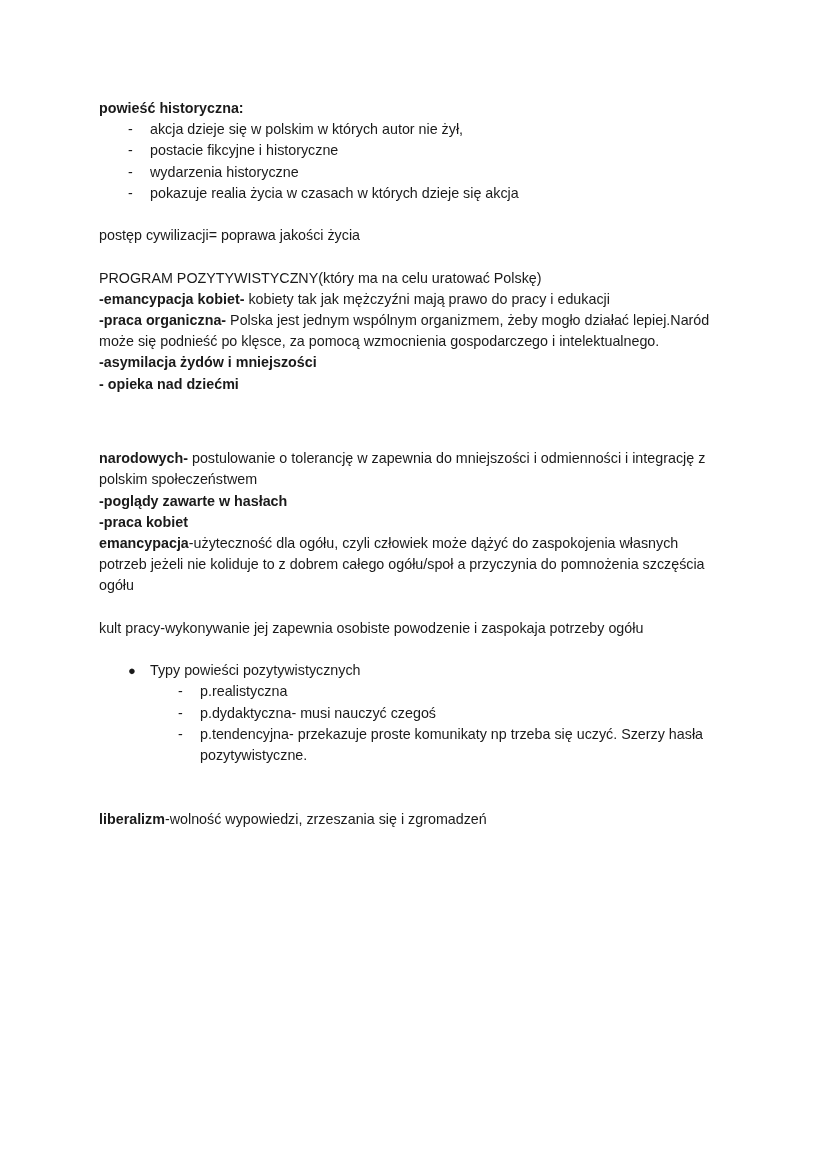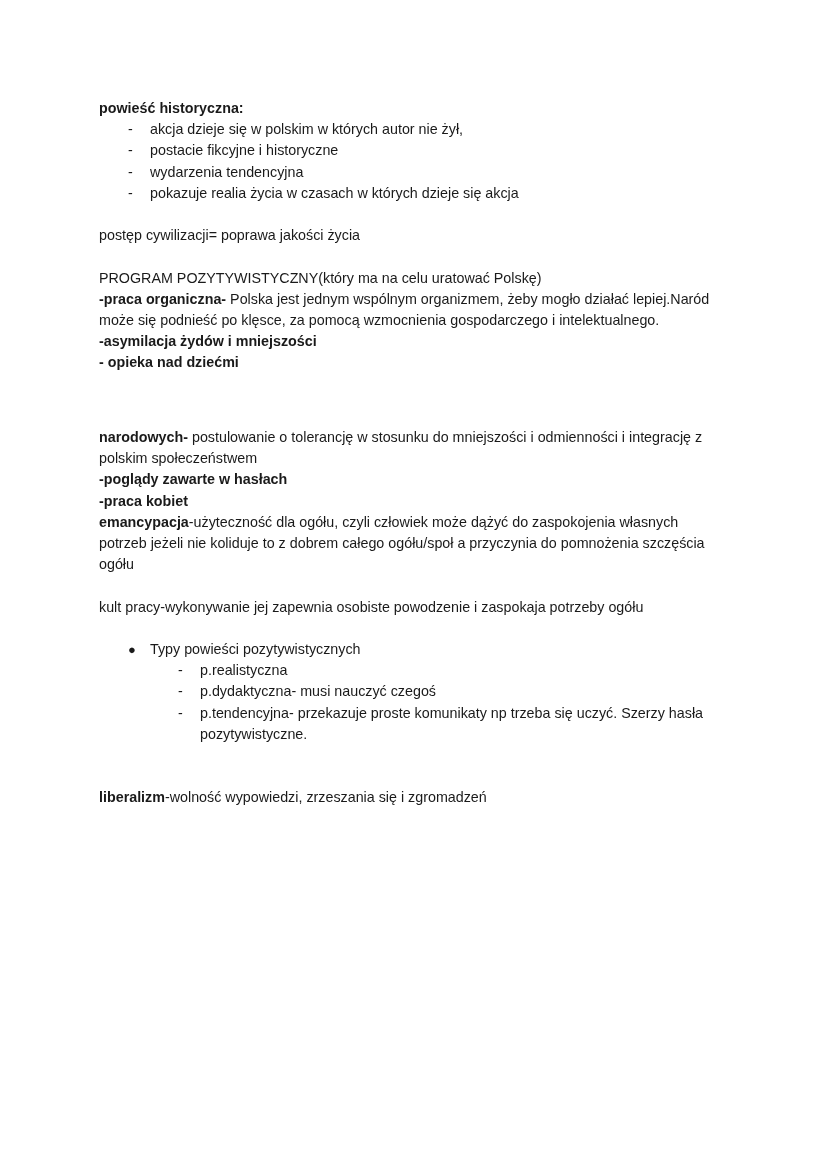--- a/index.html
+++ b/index.html
@@ -132,57 +132,60 @@
       <li class="dash-item">
         <span class="dash-mark">-</span>
         <span>akcja dzieje się w polskim w których autor nie żył,</span>
       </li>
       <li class="dash-item">
         <span class="dash-mark">-</span>
         <span>postacie fikcyjne i historyczne</span>
       </li>
       <li class="dash-item">
         <span class="dash-mark">-</span>
-        <span>wydarzenia tendencyjna</span>
+        <span>wydarzenia historyczne</span>
       </li>
       <li class="dash-item">
         <span class="dash-mark">-</span>
         <span>pokazuje realia życia w czasach w których dzieje się akcja</span>
       </li>
     </ul>
 
     <div class="spacer-1"></div>
 
     <p class="para">postęp cywilizacji= poprawa jakości życia</p>
 
     <div class="spacer-1"></div>
 
     <p class="para">
       <span class="u">PROGRAM POZYTYWISTYCZNY</span><span>(który ma na celu uratować Polskę)</span>
     </p>
 
 
+    <p class="para">
+      <b>-emancypacja kobiet-</b><span> kobiety  tak jak mężczyźni mają prawo do pracy i edukacji</span>
+    </p>
 
     <p class="para">
       <b>-praca organiczna-</b><span> Polska jest jednym wspólnym organizmem, żeby mogło działać lepiej.Naród może się podnieść po klęsce, za pomocą wzmocnienia gospodarczego i intelektualnego.</span>
     </p>
 
     <p class="para">
       <b>-asymilacja żydów i mniejszości</b><span></span>
     </p>
 
     <p class="para">
       <b>- opieka nad dziećmi</b><span></span>
     </p>
 
     <div class="spacer-2"></div>
     <div class="spacer-half"></div>
 
     <p class="para">
-      <b>narodowych-</b><span> postulowanie o tolerancję w stosunku do mniejszości i odmienności i integrację z polskim społeczeństwem</span>
+      <b>narodowych-</b><span> postulowanie o tolerancję w zapewnia do mniejszości i odmienności i integrację z polskim społeczeństwem</span>
     </p>
 
     <p class="para">
       <b>-poglądy zawarte w hasłach</b><span></span>
     </p>
 
     <p class="para">
       <b>-praca kobiet</b><span></span>
     </p>
 

